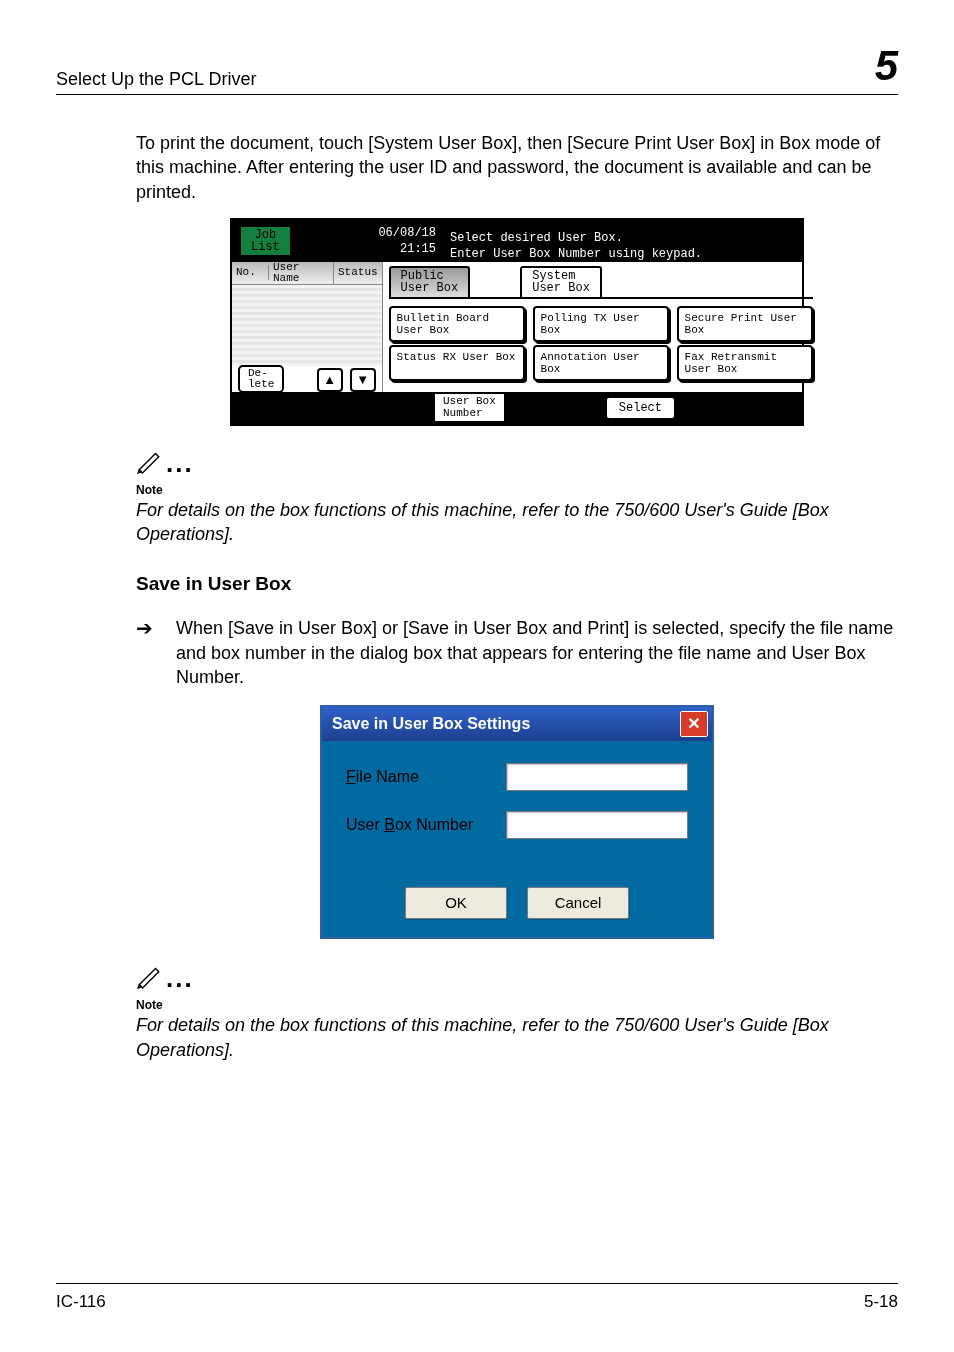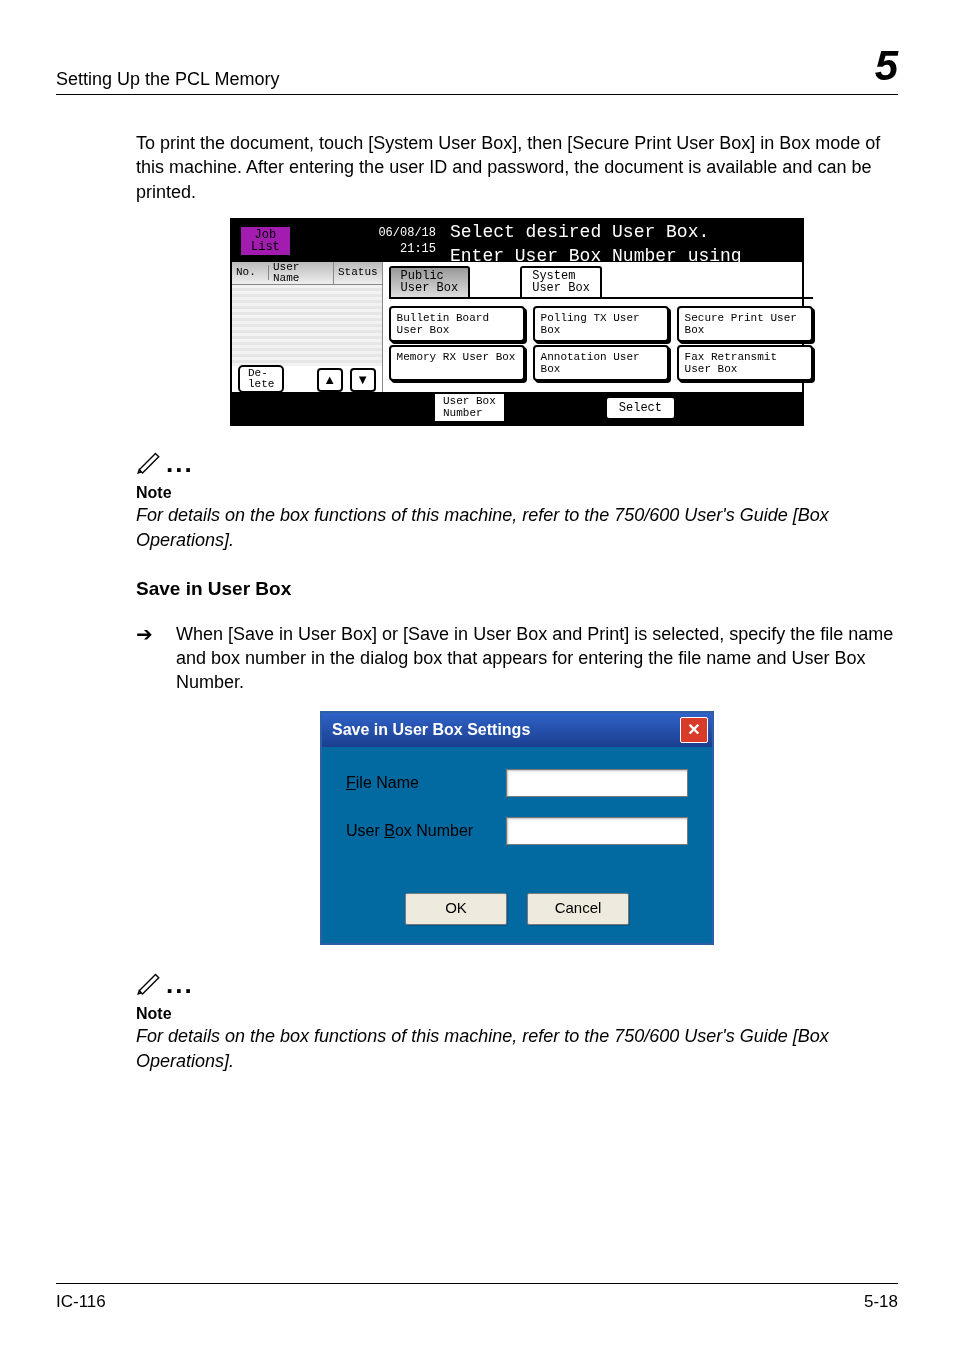--- a/index.html
+++ b/index.html
@@ -6,22 +6,22 @@
   .page{width:954px;height:1352px;position:relative;box-sizing:border-box;padding:42px 56px 0 56px}
   .running-head{display:flex;align-items:flex-end;justify-content:space-between;border-bottom:1px solid #000;padding-bottom:4px}
   .running-head .left{font-size:18px}
   .running-head .right{font-size:42px;font-weight:900;font-style:italic}
   .body-col{margin-left:80px;margin-top:36px;font-size:18px;line-height:1.35}
   .body-col p{margin:0 0 14px 0}
   .mfp-shot{margin:12px auto 22px auto;width:574px}
   .mfp-frame{border:2px solid #000}
   .mfp-top{display:flex;height:42px;background:#000}
   .mfp-top-left{width:196px;display:flex;align-items:center;justify-content:space-between;padding:0 8px;color:#fff;font-family:'Courier New',monospace;font-size:12px}
-  .joblist{background:#a21caf;color:#000;border:1px solid #000;padding:2px 10px;font-size:12px;line-height:1}
-  .mfp-top-right{flex:1;display:flex;flex-direction:column;justify-content:flex-start;color:#fff;font-family:'Courier New',monospace;font-size:18px;padding-left:6px}
+  .joblist{background:#15803d;color:#000;border:1px solid #000;padding:2px 10px;font-size:12px;line-height:1}
+  .mfp-top-right{flex:1;display:flex;flex-direction:column;justify-content:flex-end;color:#fff;font-family:'Courier New',monospace;font-size:12px;padding-left:6px}
   .mfp-mid{display:flex;background:#fff;height:130px}
   .mfp-mid-left{width:196px;border-right:1px solid #888;display:flex;flex-direction:column}
   .listhead{display:flex;font-family:'Courier New',monospace;font-size:11px;background:linear-gradient(180deg,#bbb,#eee);border-bottom:1px solid #888;height:22px;align-items:center}
   .listhead span{border-right:1px solid #888;padding:0 4px}
   .listbody{flex:1;background:repeating-linear-gradient(0deg,#f2f2f2,#f2f2f2 3px,#e6e6e6 3px,#e6e6e6 6px)}
   .listfoot{height:26px;display:flex;align-items:center;justify-content:space-between;padding:0 6px}
   .pillbtn{border:2px solid #000;border-radius:5px;padding:1px 8px;font-family:'Courier New',monospace;font-size:11px;background:#fff;line-height:1}
   .arrowbtn{width:22px;height:20px;border:2px solid #000;border-radius:4px;display:inline-flex;align-items:center;justify-content:center;font-size:13px;background:#fff;margin-left:2px}
   .mfp-mid-right{flex:1;padding:4px 6px;font-family:'Courier New',monospace;font-size:12px;display:flex;flex-direction:column}
   .tabs{display:flex;gap:50px}
@@ -30,21 +30,21 @@
   .boxgrid{border-top:2px solid #000;margin-top:0;flex:1;display:flex;flex-direction:column;justify-content:space-around;padding:6px 0}
   .boxrow{display:flex;gap:8px}
   .boxbtn{border:2px solid #000;border-radius:4px;padding:4px 6px;width:120px;font-size:11px;line-height:1.1;box-shadow:2px 2px 0 #000;background:#fff}
   .mfp-bot{background:#000;height:32px;display:flex;align-items:center;padding-left:202px;gap:100px}
   .botfield{background:#fff;color:#000;border:1px solid #000;font-family:'Courier New',monospace;font-size:11px;padding:2px 8px;line-height:1.05}
   .botbtn{background:#fff;color:#000;border:2px solid #000;border-radius:4px;font-family:'Courier New',monospace;font-size:12px;padding:2px 12px}
   .note-block{margin-top:6px}
   .note-lead{display:flex;align-items:flex-end;gap:4px;font-size:22px;line-height:1}
   .note-icon svg{width:26px;height:26px}
   .note-dots{font-size:26px;font-weight:900;position:relative;top:-2px;letter-spacing:2px}
-  .note-title{font-weight:900;font-size:16px;margin-top:4px}
+  .note-title{font-weight:900;font-size:12px;margin-top:4px}
   .note-body{font-style:italic;font-size:18px;line-height:1.35}
   .subhead{font-weight:900;font-size:19px;margin-top:24px;margin-bottom:20px}
   .arrow-row{display:flex;align-items:flex-start}
   .arrow-glyph{width:40px;font-size:20px;line-height:1.2}
   .arrow-text{flex:1;font-size:18px;line-height:1.35}
   .dialog{width:390px;margin:16px auto 24px auto;border:2px solid #2e5fa4;background:#0369a1;font-family:Tahoma,Arial,sans-serif}
   .dlg-title{height:34px;background:linear-gradient(180deg,#2f62c8,#1b3f8e);display:flex;align-items:center;justify-content:space-between;padding:0 4px 0 10px;color:#fff;font-weight:700;font-size:16px}
   .dlg-x{width:26px;height:24px;background:#d93b2b;border:1px solid #fff;display:flex;align-items:center;justify-content:center;color:#fff;font-weight:900;font-size:16px;border-radius:2px}
   .dlg-body{padding:22px 24px}
   .dlg-row{display:flex;align-items:center;margin-bottom:20px}
@@ -53,21 +53,21 @@
   .dlg-input{flex:1;height:26px;border:1px solid #7a7a7a;background:#fff;box-shadow:inset 1px 1px 2px rgba(0,0,0,.25)}
   .dlg-buttons{display:flex;justify-content:center;gap:20px;padding:6px 0 18px 0}
   .winbtn{width:100px;height:30px;border:1px solid #7a7a7a;background:#efeade;font-size:15px;display:flex;align-items:center;justify-content:center;border-radius:2px;box-shadow:1px 1px 0 rgba(0,0,0,.15)}
   .footer{position:absolute;left:56px;right:56px;bottom:40px;border-top:1px solid #000;display:flex;justify-content:space-between;padding-top:8px;font-size:17px}
 </style>
 </head>
 <body>
 <div class="page">
 
 <div class="running-head">
-  <span class="left">Setting Up the PCL Memory</span>
+  <span class="left">Select Up the PCL Driver</span>
   <span class="right">5</span>
 </div>
 
 <div class="body-col">
   <p>To print the document, touch [System User Box], then [Secure Print User Box] in Box mode of this machine. After entering the user ID and password, the document is available and can be printed.</p>
 
   <div class="mfp-shot">
     <div class="mfp-frame">
       <div class="mfp-top">
         <div class="mfp-top-left">
@@ -106,21 +106,21 @@
             <div class="tab active" style="white-space:pre-line">System
 User Box</div>
           </div>
           <div class="boxgrid">
             <div class="boxrow">
               <div class="boxbtn">Bulletin Board User Box</div>
               <div class="boxbtn">Polling TX User Box</div>
               <div class="boxbtn">Secure Print User Box</div>
             </div>
             <div class="boxrow">
-              <div class="boxbtn">Memory RX User Box</div>
+              <div class="boxbtn">Status RX User Box</div>
               <div class="boxbtn">Annotation User Box</div>
               <div class="boxbtn">Fax Retransmit User Box</div>
             </div>
           </div>
         </div>
       </div>
       <div class="mfp-bot">
         <span class="botfield" style="white-space:pre-line">User Box
 Number</span>
         <span class="botbtn">Select</span>

